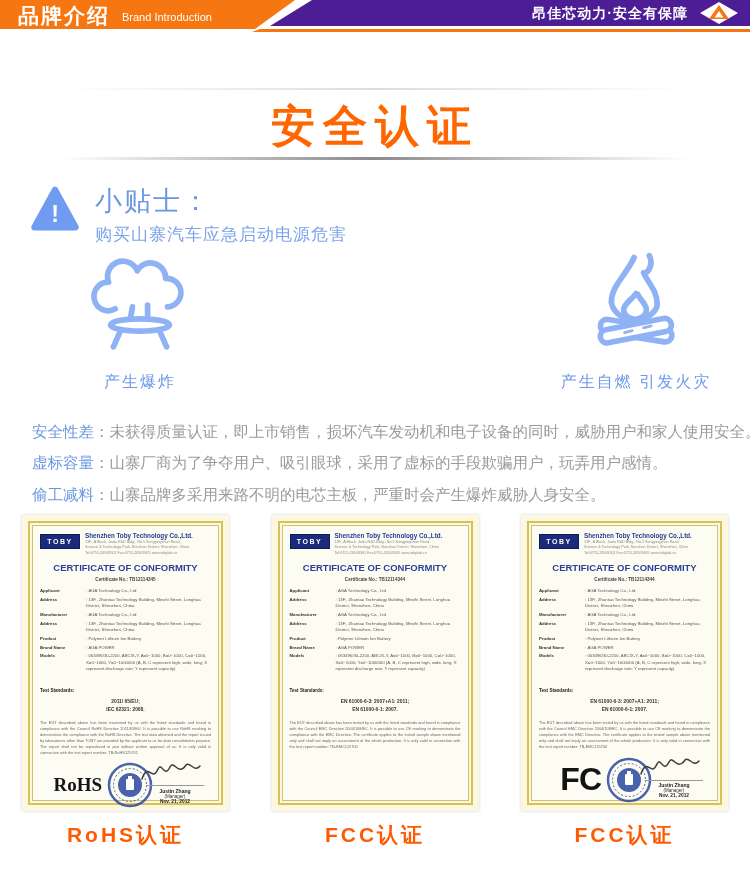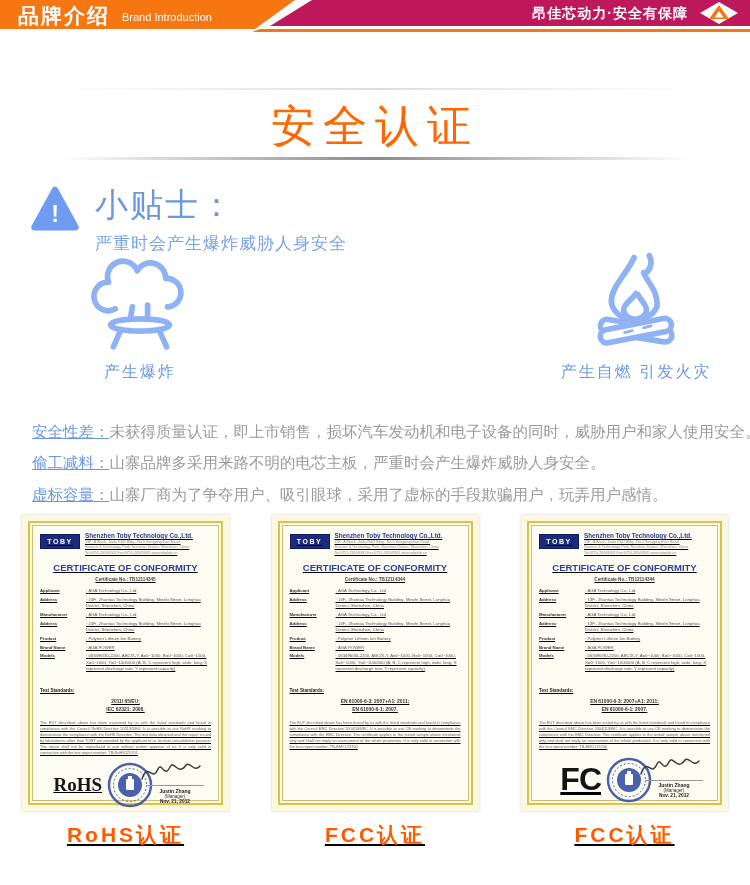--- a/index.html
+++ b/index.html
@@ -5,58 +5,58 @@
   * { margin:0; padding:0; box-sizing:border-box; }
   body { font-family:"Liberation Sans", sans-serif; background:#fff; }
   .page { position:relative; width:750px; height:885px; background:#fff; overflow:hidden; }
 
   
   .hdr { position:absolute; top:0; left:0; width:750px; height:34px; }
   .hdr-left { position:absolute; left:0; top:0; width:295px; height:29px; background:#f67712;
     clip-path:polygon(0 0,100% 0,calc(100% - 40px) 100%,0 100%); color:#fff; }
   .hdr-cn { position:absolute; left:18px; top:2px; font-size:21px; font-weight:bold; letter-spacing:2px; }
   .hdr-en { position:absolute; left:122px; top:11px; font-size:11px; }
-  .hdr-right { position:absolute; left:270px; right:0; top:0; height:26px; background:#be185d;
+  .hdr-right { position:absolute; left:270px; right:0; top:0; height:26px; background:#4c1d95;
     clip-path:polygon(42px 0,100% 0,100% 100%,0 100%); }
   .hdr-strip { position:absolute; left:252px; right:0; top:29px; height:3px; background:#f67712;
     clip-path:polygon(8px 0,100% 0,100% 100%,0 100%); }
   .slogan { position:absolute; right:62px; top:5px; color:#fff; font-size:14px; font-weight:bold; letter-spacing:1px; }
   .brand-logo { position:absolute; right:12px; top:2px; width:38px; height:22px; }
 
   
   .rule { position:absolute; left:62px; right:62px; height:2px;
     background:linear-gradient(90deg, rgba(150,150,150,0) 0%, rgba(130,130,130,.55) 50%, rgba(150,150,150,0) 100%); }
   .rule-top { top:88px; opacity:.5; }
   .rule-bottom { top:157px; height:3px;
     background:linear-gradient(90deg, rgba(150,150,150,0) 0%, rgba(100,100,100,.75) 50%, rgba(150,150,150,0) 100%); }
   .page-title { position:absolute; top:97px; left:0; width:750px; text-align:center;
-    font-size:44px; font-weight:normal; color:#ff6600; letter-spacing:8px; }
+    font-size:44px; font-weight:bold; color:#ff6600; letter-spacing:8px; }
 
   
   .tips { position:absolute; top:183px; left:30px; }
   .tip-tri { position:absolute; left:0; top:3px; width:50px; height:48px; }
   .tip-texts { margin-left:65px; }
-  .tip-h { font-size:33px; color:#6b97e0; letter-spacing:2px; }
+  .tip-h { font-size:27px; color:#6b97e0; letter-spacing:2px; }
   .tip-s { font-size:17px; color:#7ba3ea; margin-top:4px; letter-spacing:1px; }
 
   
   .hazard { position:absolute; top:248px; width:224px; display:flex; flex-direction:column; align-items:center; }
   .hz1 { left:28px; } .hz2 { left:273px; } .hz3 { left:520px; width:232px; }
   .hazard svg { height:114px; }
-  .hz-label { font-size:16px; color:#6d9ae8; letter-spacing:2px; }
+  .hz-label { margin-top:10px; font-size:16px; color:#6d9ae8; letter-spacing:2px; }
 
   
   .warnings { position:absolute; top:422px; left:32px; right:10px; }
   .wline { margin-bottom:12px; font-size:15.5px; line-height:1.25; white-space:nowrap; }
-  .wterm { color:#6b97e0;text-decoration:underline; }
+  .wterm { color:#6b97e0; }
   .wdesc { color:#9b9b9b; }
 
   
   .certs { position:absolute; top:515px; left:22px; width:706px; display:flex; justify-content:space-between; }
-  .cert-col { width:207px; display:flex; flex-direction:column; align-items:center;text-decoration:underline; }
+  .cert-col { width:207px; display:flex; flex-direction:column; align-items:center; }
   .cert { width:207px; height:296px; background:#fbf7e0; padding:6px; box-shadow:0 0 3px rgba(0,0,0,.18); }
   .cert-b1 { border:2px solid #d8c252; height:100%; padding:2px; }
   .cert-b2 { border:1px solid #cfc070; height:100%; background:#fdfcf2; padding:6px 7px 5px; display:flex; flex-direction:column; }
   .cert-head { display:flex; gap:5px; align-items:flex-start; }
   .toby-logo { flex:0 0 40px; height:15px; margin-top:2px; background:#1b2a7a; border:1px solid #0f1c5a;
     color:#fff; font-size:7px; font-weight:bold; letter-spacing:1.5px; display:flex; align-items:center; justify-content:center; }
   .cert-co { flex:1; }
   .co-name { font-size:6.3px; font-weight:bold; color:#223a94; margin-bottom:1px; }
   .co-addr { font-size:3.7px; color:#8a8a8a; line-height:1.45; }
   .cert-title { text-align:center; font-size:9.5px; font-weight:bold; color:#2a3e9c; margin:6px 0 4px; }
@@ -108,21 +108,21 @@
   <div class="page-title">安全认证</div>
   <div class="rule rule-bottom"></div>
 
   <div class="tips">
     <svg class="tip-tri" viewBox="0 0 100 100">
       <polygon points="50,8 93,86 7,86" fill="#6f9bf0" stroke="#6f9bf0" stroke-width="13" stroke-linejoin="round"></polygon>
       <text x="50" y="74" text-anchor="middle" font-size="48" font-weight="bold" fill="#ffffff" font-family="Liberation Sans, sans-serif">!</text>
     </svg>
     <div class="tip-texts">
       <div class="tip-h">小贴士：</div>
-      <div class="tip-s">严重时会产生爆炸威胁人身安全</div>
+      <div class="tip-s">购买山寨汽车应急启动电源危害</div>
     </div>
   </div>
 
   <div class="hazard hz1">
     <svg viewBox="0 0 120 120" fill="none" stroke="#8fb2f4" stroke-width="6" stroke-linecap="round" stroke-linejoin="round">
       <path d="M34 64 A15 15 0 1 1 27 36 A16 16 0 0 1 57 24 A16 16 0 0 1 87 32 A13 13 0 1 1 89 62"></path>
       <path d="M52 62 L50 74"></path>
       <path d="M68 60 L68 74"></path>
       <ellipse cx="60" cy="81" rx="31" ry="6.5"></ellipse>
       <path d="M40 86 L32 104"></path>
@@ -145,24 +145,24 @@
       <path d="M68 84 L76 82" stroke-width="3"></path>
     </svg>
     <div class="hz-label">产生自燃 引发火灾</div>
   </div>
 
   <div class="warnings">
     <div class="wline">
       <span class="wterm">安全性差：</span><span class="wdesc">未获得质量认证，即上市销售，损坏汽车发动机和电子设备的同时，威胁用户和家人使用安全。</span>
     </div>
     <div class="wline">
+      <span class="wterm">虚标容量：</span><span class="wdesc">山寨厂商为了争夺用户、吸引眼球，采用了虚标的手段欺骗用户，玩弄用户感情。</span>
+    </div>
+    <div class="wline">
       <span class="wterm">偷工减料：</span><span class="wdesc">山寨品牌多采用来路不明的电芯主板，严重时会产生爆炸威胁人身安全。</span>
-    </div>
-    <div class="wline">
-      <span class="wterm">虚标容量：</span><span class="wdesc">山寨厂商为了争夺用户、吸引眼球，采用了虚标的手段欺骗用户，玩弄用户感情。</span>
     </div>
   </div>
 
   <div class="certs">
 
       <div class="cert-col">
         <div class="cert">
           <div class="cert-b1">
             <div class="cert-b2">
             <div class="cert-head">

